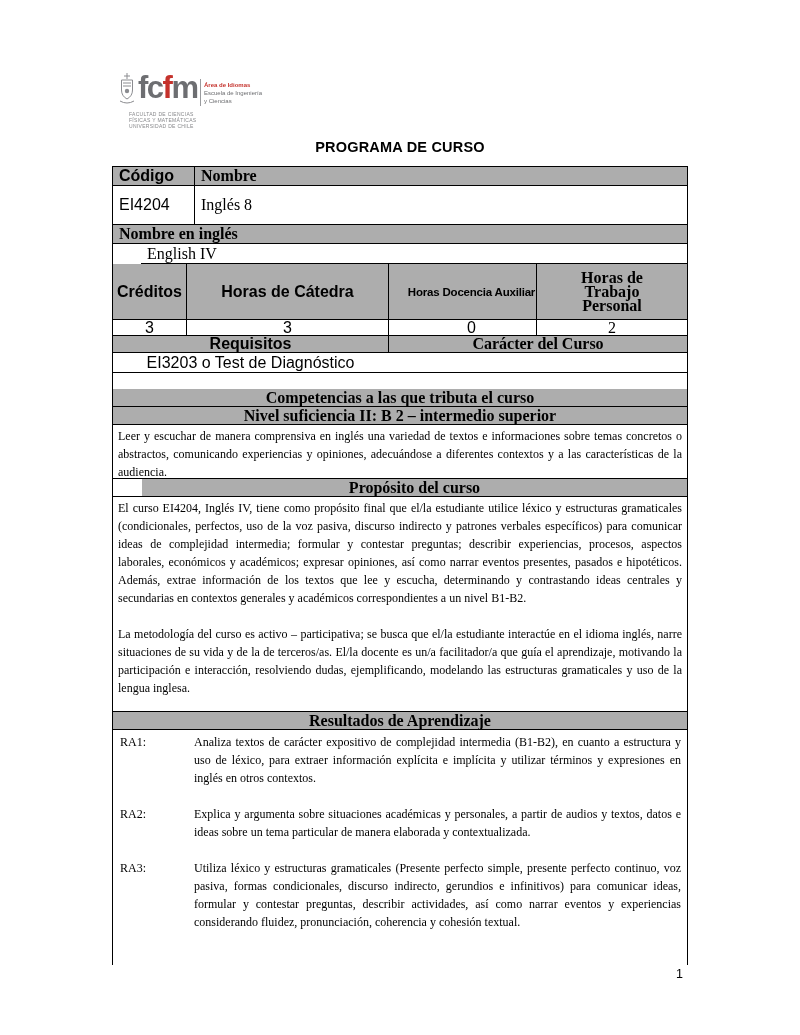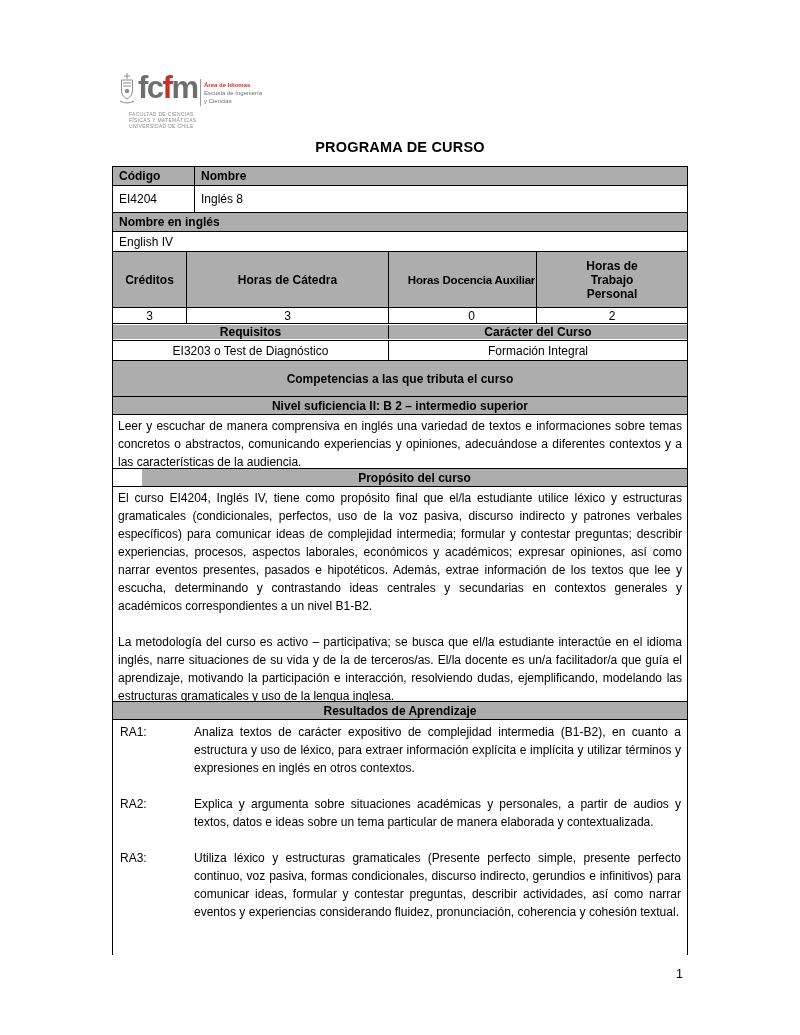--- a/index.html
+++ b/index.html
@@ -23,33 +23,33 @@
 
   
   .doc-title { position:absolute; left:0; top:139px; width:100%; text-align:center;
                font-size:14.5px; font-weight:bold; letter-spacing:0.2px; }
 
   
   .doc-table { position:absolute; left:112px; top:166px; width:576px;
                border:1.5px solid #000; border-bottom:none; }
   .row { display:flex; border-bottom:1.5px solid #000; overflow:hidden; align-items:stretch; }
   .row.last { border-bottom:none; }
-  .c { display:flex; align-items:center; padding:0 6px; font-size:12px; overflow:hidden; }
+  .c { display:flex; align-items:center; padding:0 6px; font-size:16px; overflow:hidden; }
   .c + .c { border-left:1.5px solid #000; }
-  .grow { flex:1 1 auto; }
+  .grow { flex:1 1 auto;font-family:Liberation Serif, serif; }
   .gray { background:#adadad; }
   .b { font-weight:bold; }
   .ctr { justify-content:center; text-align:center; }
   .para { display:block; padding:2px 5px; font-size:12px; line-height:18px; text-align:justify; }
   .para p { margin:0; }
   .para p.gap { margin-top:18px; }
 
-  .r1 { height:19px; } .r2 { height:27px; } .r3 { height:19px; } .r4 { height:20px; }
+  .r1 { height:19px; } .r2 { height:39px; } .r3 { height:19px; } .r4 { height:20px;margin-left:28px; }
   .r5 { height:56px; } .r6 { height:16px; } .r7 { height:17px;align-items:center; } .r8 { height:20px; }
-  .r9 { height:36px; } .r10 { height:18px; } .r11 { height:54px; } .r12 { height:18px;padding-left:29px; }
+  .r9 { height:18px;margin-top:16px; } .r10 { height:18px; } .r11 { height:54px; } .r12 { height:18px;padding-left:29px; }
   .r13 { height:215px; } .r14 { height:18px; } .r15 { height:235px; }
 
   .w81 { flex:0 0 81px; }
   .w73 { flex:0 0 73px; }
   .w202 { flex:0 0 202px; }
   .w148 { flex:0 0 148px;padding-left:24px; }
   .w275 { flex:0 0 275px; }
 
   .hdr-multiline { line-height:14px; }
   .nowrap { white-space:nowrap; font-size:11.5px; letter-spacing:-0.2px; }
@@ -134,21 +134,20 @@
       <div class="c ctr grow">2</div>
     </div>
 
     <div class="row r7">
       <div class="c gray b ctr w275">Requisitos</div>
       <div class="c gray b ctr grow">Carácter del Curso</div>
     </div>
 
     <div class="row r8">
       <div class="c ctr w275">EI3203 o Test de Diagnóstico</div>
-      <div class="c ctr grow">Formación Integral</div>
     </div>
 
     <div class="row r9">
       <div class="c gray b ctr grow">Competencias a las que tributa el curso</div>
     </div>
 
     <div class="row r10">
       <div class="c gray b ctr grow">Nivel suficiencia II: B 2 – intermedio superior</div>
     </div>
 

